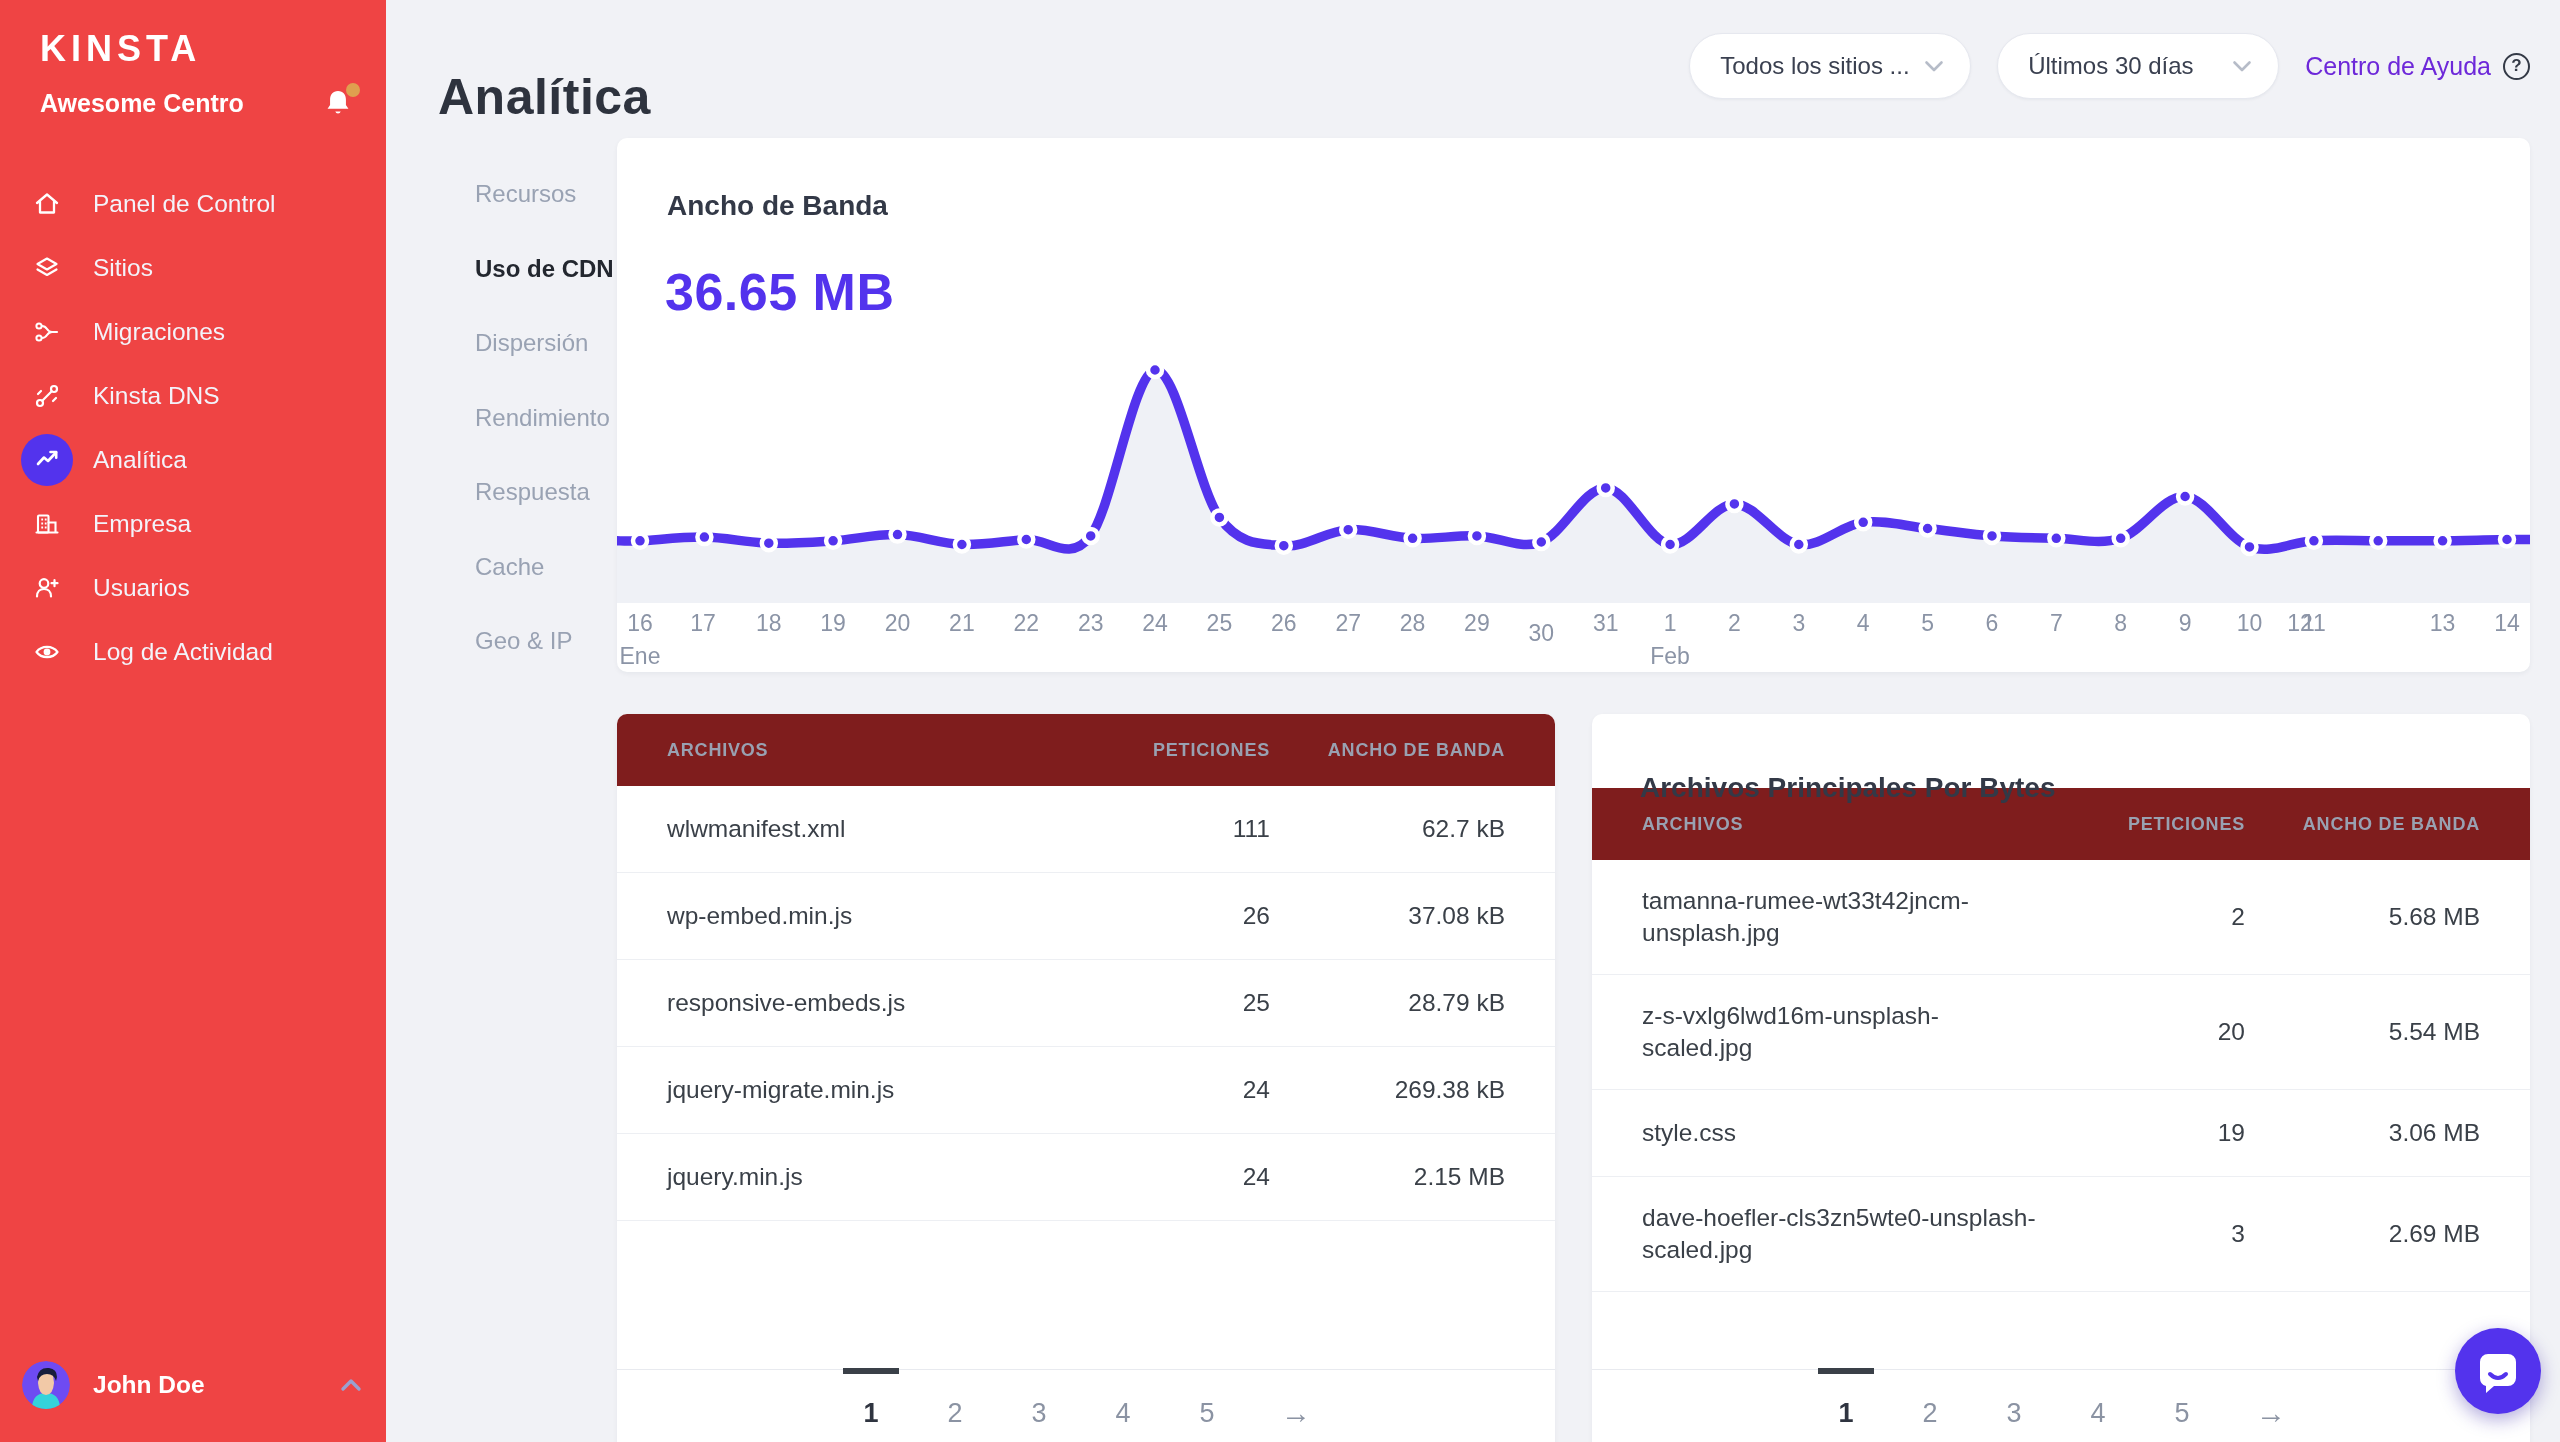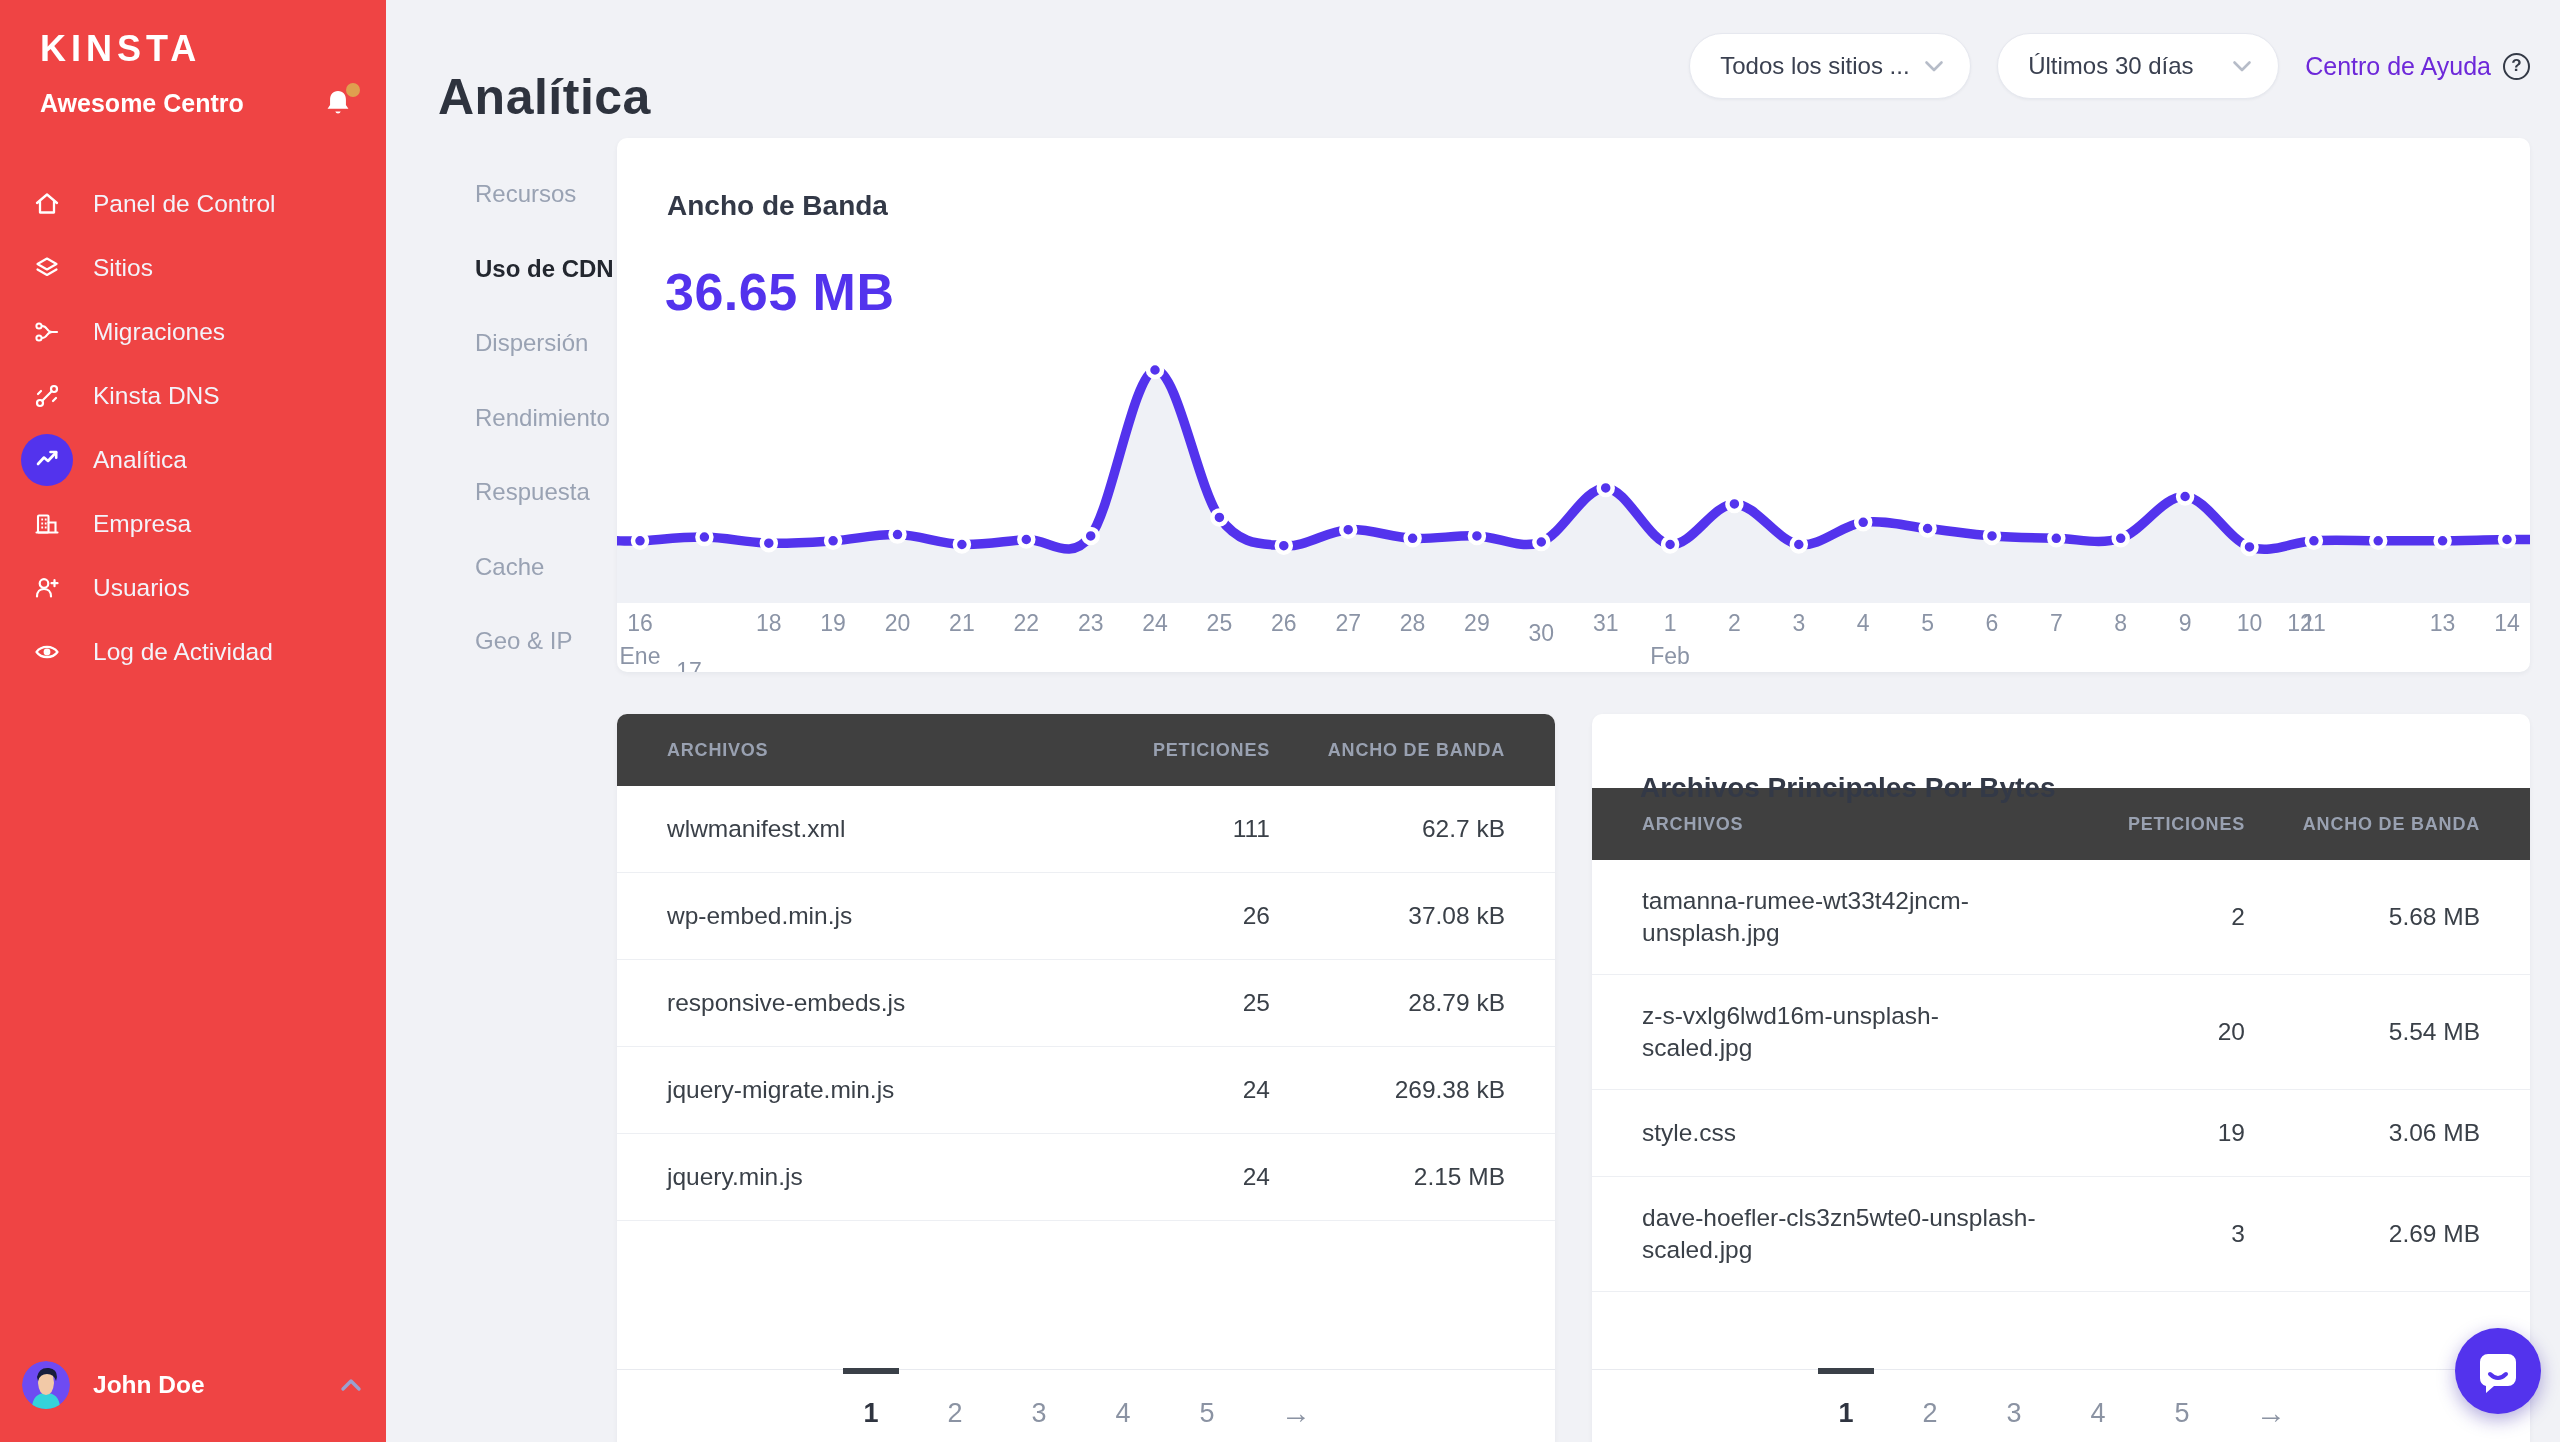--- a/index.html
+++ b/index.html
@@ -97,21 +97,21 @@
   
   .table-card{
     position:absolute;top:714px;width:938px;height:745px;
     background:#fff;border-radius:10px;box-shadow:0 2px 5px rgba(25,30,60,0.05);
     overflow:hidden;
   }
   .table-card.left{left:617px;}
   .table-card.right{left:1592px;}
   .table-title{padding:58px 48px 0;height:74px;font-size:28px;font-weight:800;color:#333947;box-sizing:border-box;}
   .thead{
-    display:flex;align-items:center;background:#404040;height:72px;padding:0 50px;
+    display:flex;align-items:center;background:#7f1d1d;height:72px;padding:0 50px;
     color:#99A1B1;font-size:18px;font-weight:700;letter-spacing:.8px;text-transform:uppercase;
   }
   .col-file{flex:1;min-width:0;}
   .col-req{width:175px;text-align:right;flex:none;}
   .col-bw{width:235px;text-align:right;flex:none;}
   .rows{height:451px;overflow:hidden;}
   .trow{
     display:flex;align-items:center;min-height:87px;padding:25px 50px;box-sizing:border-box;
     border-bottom:1px solid #EDEFF3;font-size:24.5px;color:#3A4048;line-height:32px;
   }
@@ -312,21 +312,21 @@
         <circle cx="1503.7" cy="180.3" r="7" fill="#5333ED" stroke="#ffffff" stroke-width="4.5"></circle>
         <circle cx="1568.1" cy="138.5" r="7" fill="#5333ED" stroke="#ffffff" stroke-width="4.5"></circle>
         <circle cx="1632.5" cy="188.9" r="7" fill="#5333ED" stroke="#ffffff" stroke-width="4.5"></circle>
         <circle cx="1696.9" cy="182.8" r="7" fill="#5333ED" stroke="#ffffff" stroke-width="4.5"></circle>
         <circle cx="1761.2" cy="182.8" r="7" fill="#5333ED" stroke="#ffffff" stroke-width="4.5"></circle>
         <circle cx="1825.6" cy="182.8" r="7" fill="#5333ED" stroke="#ffffff" stroke-width="4.5"></circle>
         <circle cx="1890.0" cy="181.5" r="7" fill="#5333ED" stroke="#ffffff" stroke-width="4.5"></circle>
       </svg>
     <div class="x-labels" id="x-labels">
         <span style="left: 23px;">16</span>
-        <span style="left: 72px; margin-top: 48px;">17</span>
+        <span style="left: 86px;">17</span>
         <span style="left: 151.8px;">18</span>
         <span style="left: 216.1px;">19</span>
         <span style="left: 280.5px;">20</span>
         <span style="left: 344.9px;">21</span>
         <span style="left: 409.3px;">22</span>
         <span style="left: 473.7px;">23</span>
         <span style="left: 538px;">24</span>
         <span style="left: 602.4px;">25</span>
         <span style="left: 666.8px;">26</span>
         <span style="left: 731.2px;">27</span>

